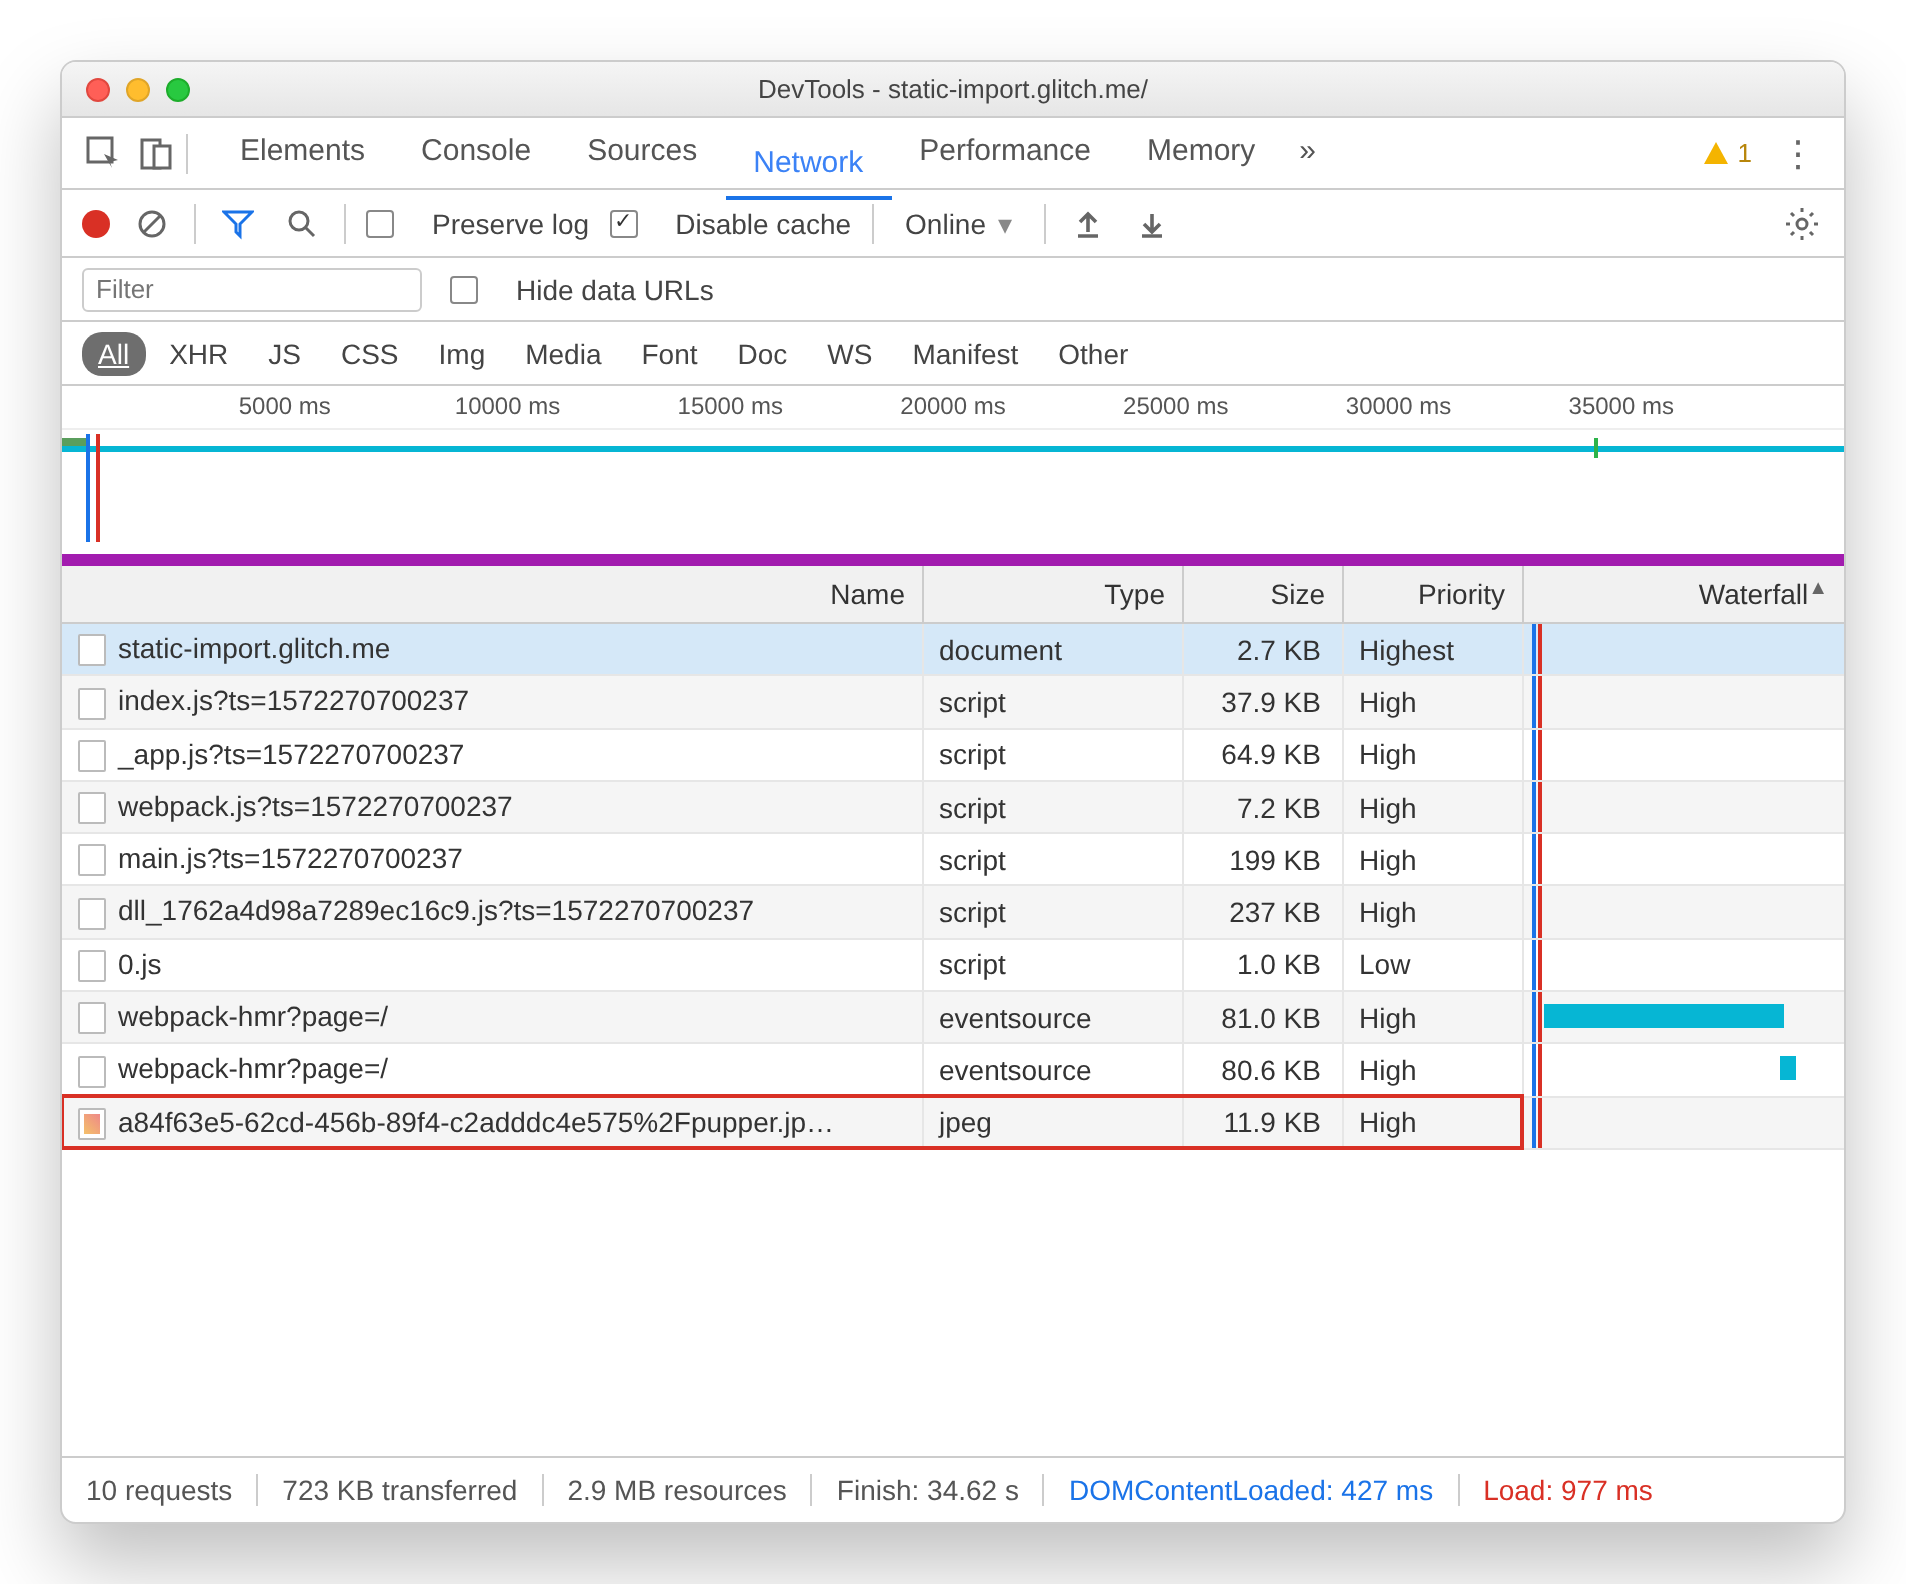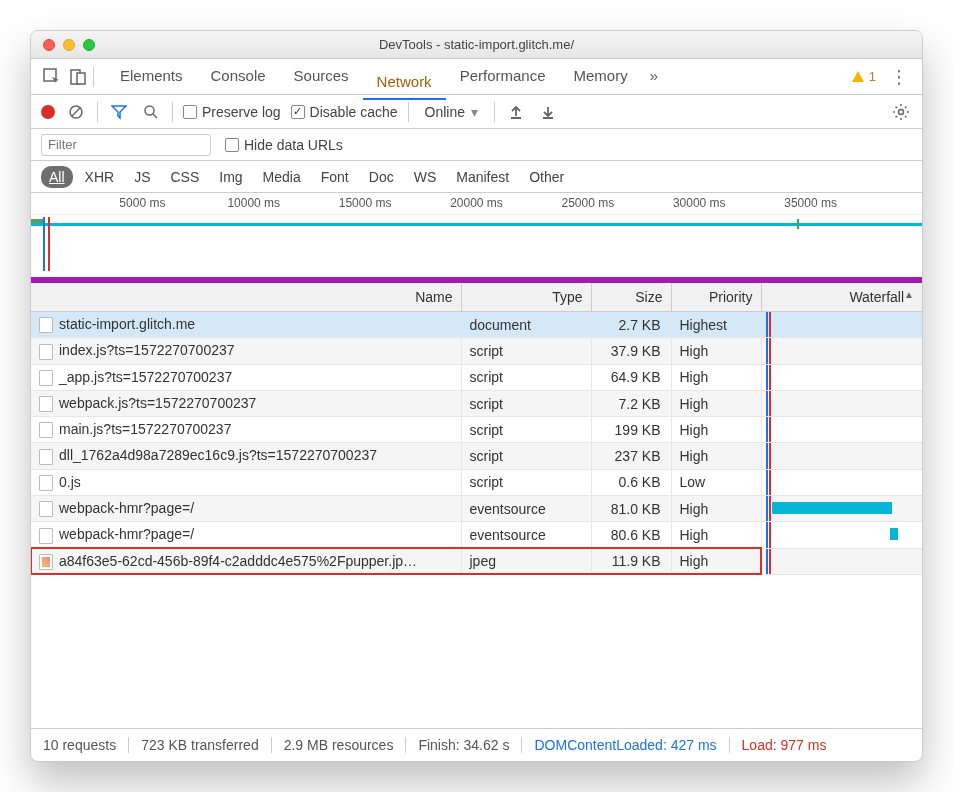--- a/index.html
+++ b/index.html
@@ -54,37 +54,37 @@
   color:#5a5a5a; cursor:pointer; border-radius:3px;
 }
 .tabs { display:flex; align-items:center; gap:0; margin-left:8px;}
 .tab {
   padding: 8px 14px;
   font-size: 15px;
   color:#555;
   cursor:pointer;
   border-bottom: 2px solid transparent;
 }
-.tab.active { color:#a16207; border-bottom-color:#1a73e8;margin-top:12px; }
+.tab.active { color:#3b82f6; border-bottom-color:#1a73e8;margin-top:12px; }
 .tabs-right { margin-left:auto; display:flex; align-items:center; gap:10px;}
 .warn-badge { display:flex; align-items:center; gap:4px; color:#b8860b; font-size:13px;}
 .menu-dots { font-size:18px; color:#666; cursor:pointer; padding:0 4px;}
 
 
 .toolbar {
   height: 34px;
   border-bottom: 1px solid #ccc;
   display:flex; align-items:center;
   padding: 0 10px;
   gap:10px;
 }
 .record-dot { width:14px; height:14px; border-radius:50%; background:#d93025;}
 .divider-v { width:1px; height:20px; background:#ccc; }
 .funnel-icon { color:#1a73e8; }
-.checkbox-wrap { display:flex; align-items:center; gap:5px; font-size:14px; color:#444;}
+.checkbox-wrap { display:flex; align-items:center; gap:19px; font-size:14px; color:#444;}
 .checkbox { width:14px; height:14px; border:1px solid #888; background:#fff; display:inline-flex; align-items:center; justify-content:center; border-radius:2px;}
 .checkbox.checked::after { content:"✓"; font-size:11px; color:#333; line-height:1;}
 .select-wrap { display:flex; align-items:center; gap:6px; font-size:14px; color:#444; padding:0 6px;}
 .toolbar-right { margin-left:auto; display:flex; align-items:center; gap:12px;}
 .gear { color:#666; }
 
 
 .filter-row {
   height: 32px;
   border-bottom: 1px solid #ccc;
@@ -412,21 +412,21 @@
             <td class="size-cell">237 KB</td>
             <td>High</td>
             <td class="wf-cell">
               <span class="wf-line" style="left:4px;background:#1a73e8;"></span>
               <span class="wf-line" style="left:7px;background:#d93025;"></span>
             </td>
           </tr>
           <tr>
             <td><span class="file-ico"></span>0.js</td>
             <td>script</td>
-            <td class="size-cell">0.6 KB</td>
+            <td class="size-cell">1.0 KB</td>
             <td>Low</td>
             <td class="wf-cell">
               <span class="wf-line" style="left:4px;background:#1a73e8;"></span>
               <span class="wf-line" style="left:7px;background:#d93025;"></span>
             </td>
           </tr>
           <tr>
             <td><span class="file-ico"></span>webpack-hmr?page=/</td>
             <td>eventsource</td>
             <td class="size-cell">81.0 KB</td>

